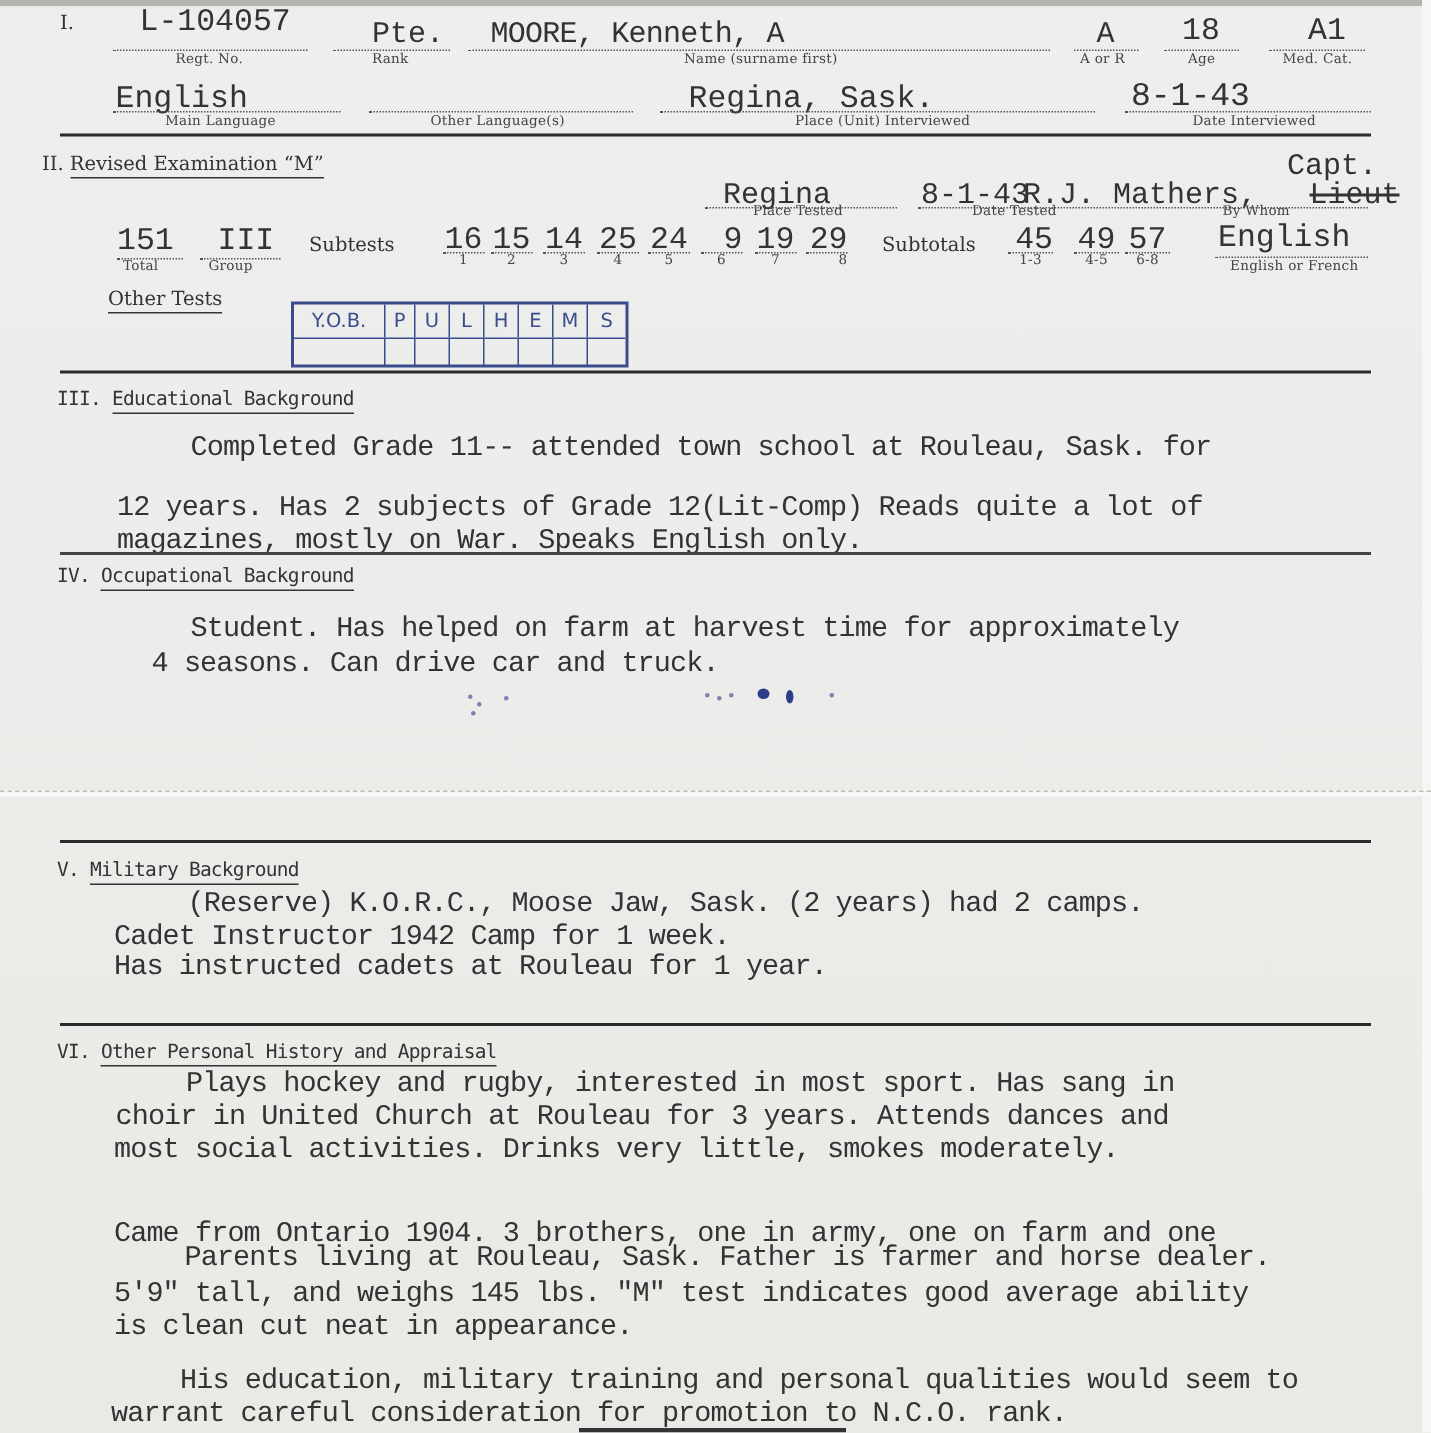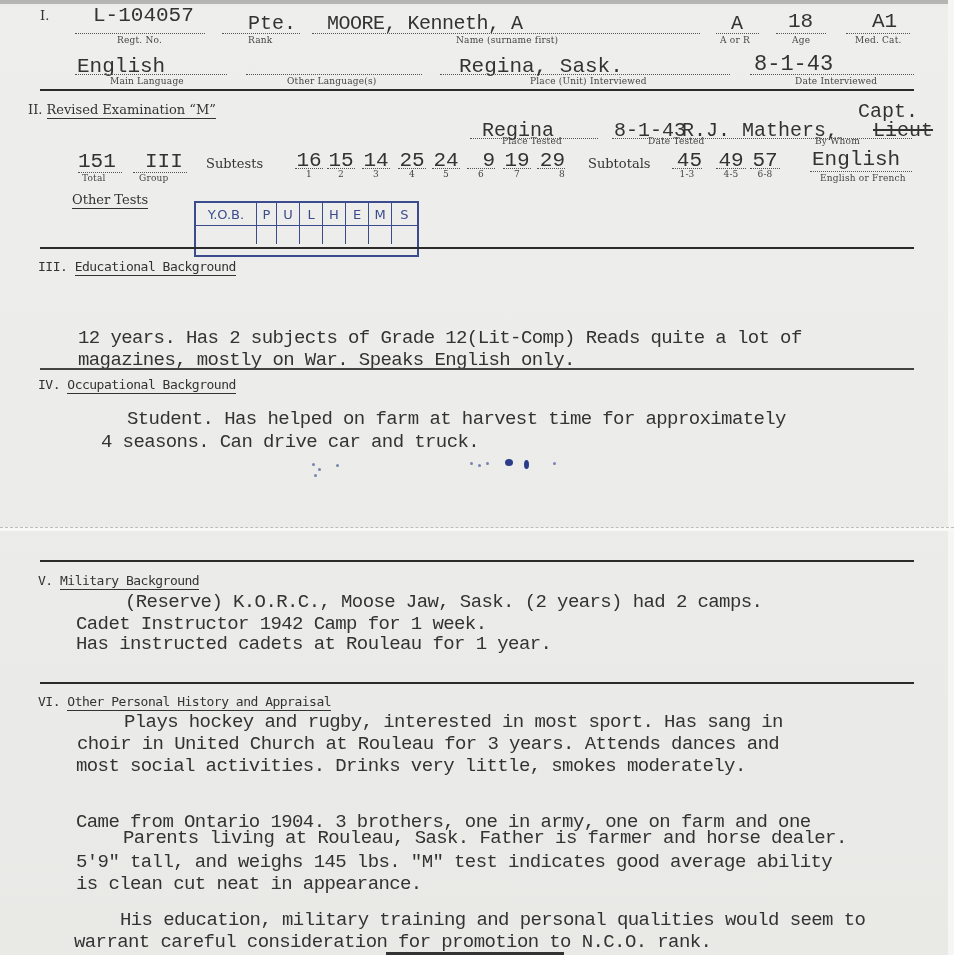--- a/index.html
+++ b/index.html
@@ -17,21 +17,21 @@
     .abs { position: absolute; white-space: nowrap; }
     .tw { font-family: "Liberation Mono", "DejaVu Sans Mono", monospace; color: #333; }
     .lbl { font-family: "DejaVu Serif", serif; font-size: 9px; color: #444; letter-spacing: .2px; }
     .sec { font-family: "DejaVu Serif", serif; font-size: 13px; color: #333; }
     .sec u { text-decoration: none; border-bottom: 1.5px solid #333; padding-bottom: 1px; }
     .dots { position: absolute; border-bottom: 1.5px dotted #555; height: 0; }
     .rule { position: absolute; height: 2px; background: #2b2b2b; }
     .rule.thin { height: 1.5px; background: #444; }
     .fold { position: absolute; left: 0; width: 954px; height: 3px; background: #f8f8f6; border-top: 1px dashed #bdbdb8; }
     .para { font-size: 19px; line-height: 21px; letter-spacing: -0.6px; }
-    .stamp { position: absolute; left: 194px; top: 201px; width: 225px; height: 56px;
+    .stamp { position: absolute; left: 194px; top: 201px; width: 225px; height: 44px;
       border: 2px solid #3a4c8e; color: #3a4c8e; font-family: "DejaVu Sans", sans-serif; box-sizing: border-box; text-align: center; }
     .stamp .row1 { display: flex; height: 22px; border-bottom: 1.5px solid #3a4c8e; font-size: 13px; }
     .stamp .row2 { display: flex; height: 18px; }
     .stamp .cell { border-right: 1.5px solid #3a4c8e; display: flex; align-items: center; justify-content: center; }
     .stamp .cell:last-child { border-right: none; }
     .ink { position: absolute; width: 7px; height: 9px; border-radius: 50%; background: #2b3d8a; }
     .ink.s { width: 3px; height: 3px; opacity: .6; }
     .xout { text-decoration: line-through; text-decoration-thickness: 2px; }
   </style>
 </head>
@@ -195,20 +195,21 @@
       <div class="cell" style="flex:1;"></div>
     </div>
   </div>
 
   <div class="rule" style="left:40px;top:247px;width:874px;"></div>
 
   <div class="abs" style="left:38px;top:259px;font-family:'DejaVu Sans Mono',monospace;font-size:13px;letter-spacing:-0.5px;color:#333;">
     <span>III.</span>
     <span style="border-bottom:1.5px solid #333;padding-bottom:1px;">Educational Background</span>
   </div>
+  <div class="abs tw para" style="left:127px;top:288px;">Completed Grade 11-- attended town school at Rouleau, Sask. for</div>
   <div class="abs tw para" style="left:78px;top:328px;">12 years.  Has 2 subjects of Grade 12(Lit-Comp) Reads quite a lot of</div>
   <div class="abs tw para" style="left:78px;top:350px;">magazines, mostly on War.  Speaks English only.</div>
   <div class="rule thin" style="left:40px;top:368px;width:874px;"></div>
 
   <div class="abs" style="left:38px;top:377px;font-family:'DejaVu Sans Mono',monospace;font-size:13px;letter-spacing:-0.5px;color:#333;">
     <span>IV.</span>
     <span style="border-bottom:1.5px solid #333;padding-bottom:1px;">Occupational Background</span>
   </div>
   <div class="abs tw para" style="left:127px;top:409px;">Student.  Has helped on farm at harvest time for approximately</div>
   <div class="abs tw para" style="left:72px;top:432px;margin-left:29px;">4 seasons.  Can drive car and truck.</div>

